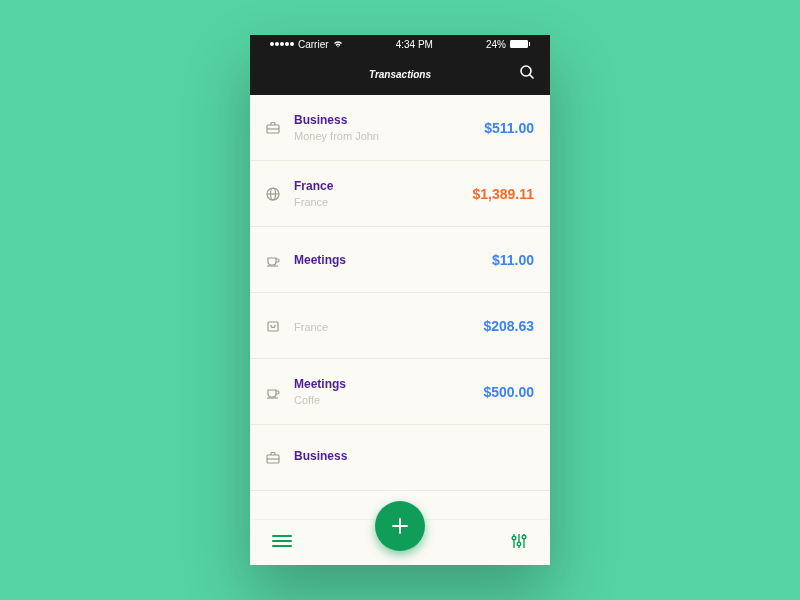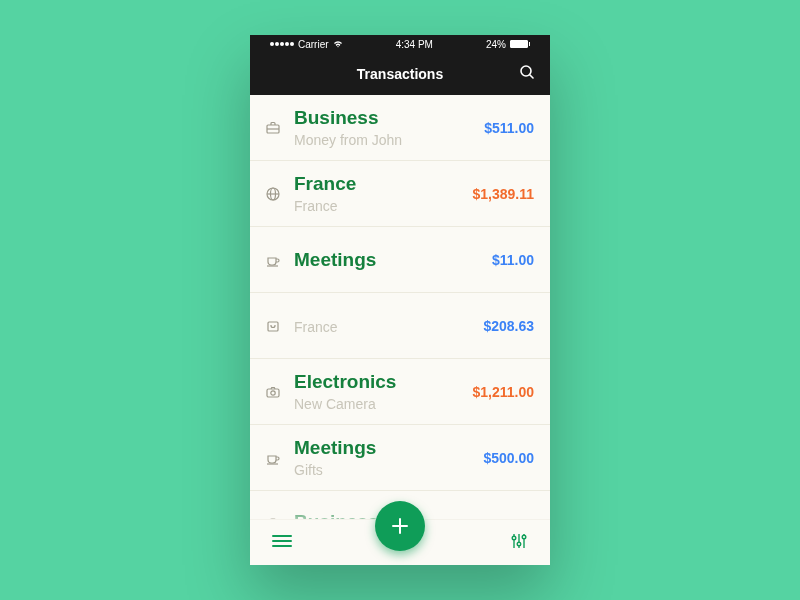--- a/index.html
+++ b/index.html
@@ -43,36 +43,36 @@
     display: flex;
     align-items: center;
     justify-content: center;
     position: relative;
     background-image:
       radial-gradient(#2a2a2a 0.5px, transparent 0.5px),
       radial-gradient(#2a2a2a 0.5px, #1a1a1a 0.5px);
     background-size: 4px 4px;
     background-position: 0 0, 2px 2px;
   }
-  .nav-title { font-size: 14px; font-weight: 600; }
+  .nav-title { font-size: 10px; font-weight: 600; font-style: italic; }
   .nav-search { position: absolute; right: 14px; top: 50%; transform: translateY(-50%); }
 
   .list { height: calc(100% - 18px - 42px - 46px); overflow: hidden; }
   .row {
     display: flex;
     align-items: center;
     padding: 14px 16px 14px 14px;
     border-bottom: 1px solid #eceade;
     gap: 12px;
     height: 66px;
   }
   .row-icon { width: 18px; height: 18px; flex-shrink: 0; color: #9e9a8c; display: flex; align-items: center; justify-content: center; }
   .row-text { flex: 1; display: flex; flex-direction: column; }
-  .row-title { font-size: 19px; font-weight: 600; color: #15803d; }
-  .row-sub { font-size: 14px; color: #c8c5b9; margin-top: 3px; }
+  .row-title { font-size: 12px; font-weight: 600; color: #4c1d95; }
+  .row-sub { font-size: 11px; color: #c8c5b9; margin-top: 3px; }
   .row-amount { font-size: 14px; font-weight: 700; }
   .amount-pos { color: #3b82f6; }
   .amount-neg { color: #f26b2c; }
 
   .bottom-bar {
     position: absolute;
     bottom: 0; left: 0; right: 0;
     height: 46px;
     background: rgba(250,249,244,0.85);
     border-top: 1px solid #e6e3d7;
@@ -196,42 +196,28 @@
           </svg>
         </span>
         <div class="row-text">
           <span class="row-sub">France</span>
         </div>
         <span class="row-amount amount-pos">$208.63</span>
       </div>
       <div class="row">
         <span class="row-icon">
           <svg width="16" height="16" viewBox="0 0 16 16" fill="none" stroke="currentColor" stroke-width="1.2">
-            <rect x="2" y="5" width="12" height="8" rx="1.5"></rect>
-            <circle cx="8" cy="9" r="2.2"></circle>
-            <path d="M6 5 L6.7 3.5 H9.3 L10 5"></path>
-          </svg>
-        </span>
-        <div class="row-text">
-          <span class="row-title">Electronics</span>
-          <span class="row-sub">New Camera</span>
-        </div>
-        <span class="row-amount amount-neg">$1,211.00</span>
-      </div>
-      <div class="row">
-        <span class="row-icon">
-          <svg width="16" height="16" viewBox="0 0 16 16" fill="none" stroke="currentColor" stroke-width="1.2">
             <path d="M3 6 H11 V10 A3 3 0 0 1 8 13 H6 A3 3 0 0 1 3 10 Z"></path>
             <path d="M11 7 H12.5 A1.5 1.5 0 0 1 12.5 10 H11"></path>
             <line x1="2" y1="14" x2="13" y2="14"></line>
           </svg>
         </span>
         <div class="row-text">
           <span class="row-title">Meetings</span>
-          <span class="row-sub">Gifts</span>
+          <span class="row-sub">Coffe</span>
         </div>
         <span class="row-amount amount-pos">$500.00</span>
       </div>
       <div class="row">
         <span class="row-icon">
           <svg width="16" height="16" viewBox="0 0 16 16" fill="none" stroke="currentColor" stroke-width="1.2">
             <rect x="2" y="5" width="12" height="8" rx="1"></rect>
             <path d="M6 5 V3.5 A1 1 0 0 1 7 2.5 H9 A1 1 0 0 1 10 3.5 V5"></path>
             <line x1="2" y1="9" x2="14" y2="9"></line>
           </svg>

